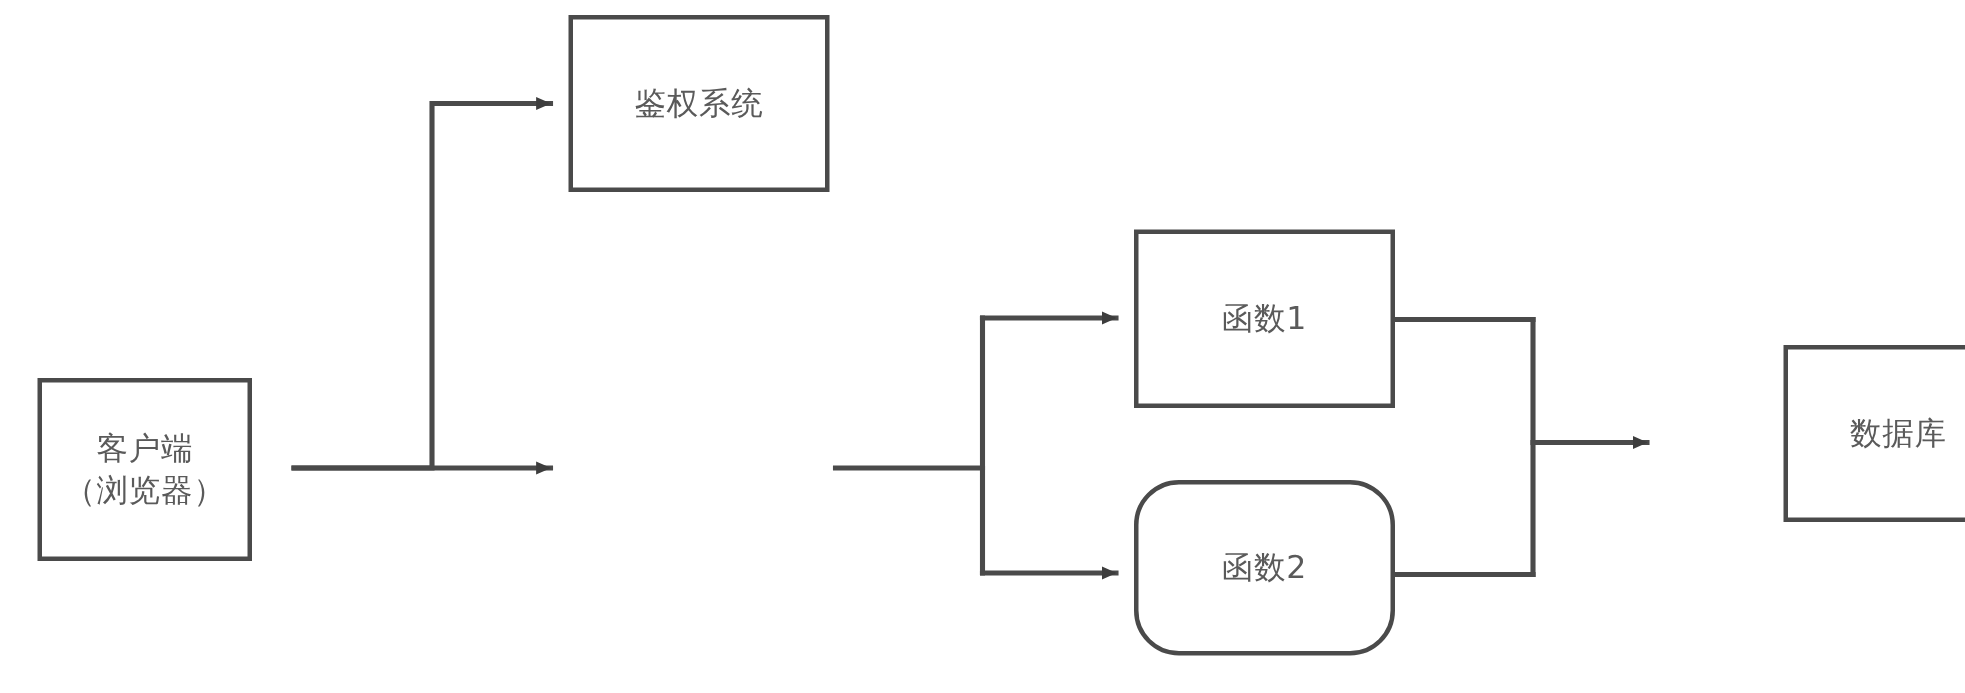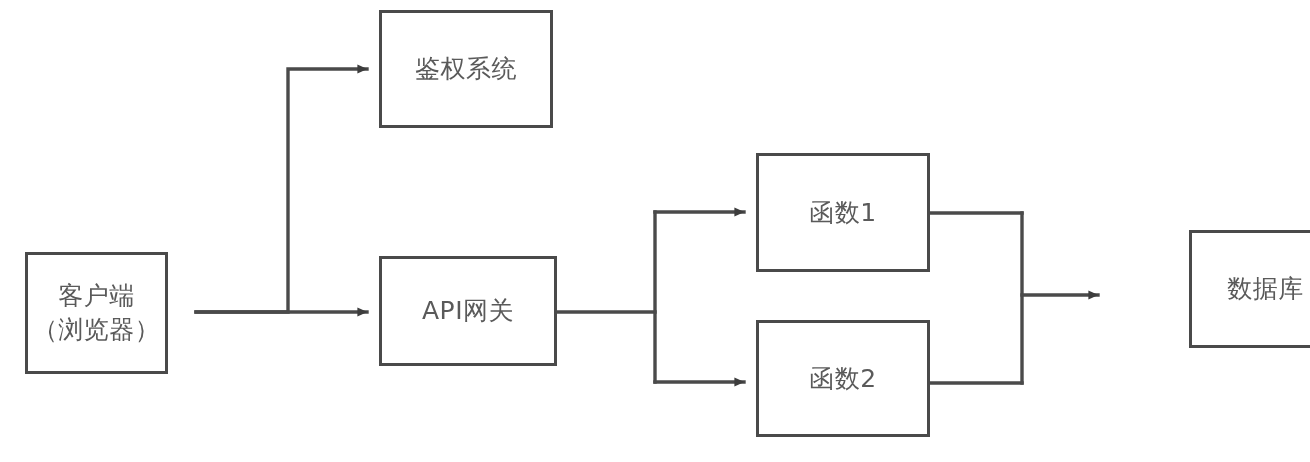--- a/index.html
+++ b/index.html
@@ -30,32 +30,32 @@
     box-sizing: border-box;
     background: #ffffff;
     border: 3px solid #4a4a4a;
     display: flex;
     align-items: center;
     justify-content: center;
     text-align: center;
   }
   .node-label {
     color: #5a5a5a;
-    font-size: 25px;
+    font-size: 21px;
     line-height: 1.35;
     letter-spacing: 0.5px;
     white-space: pre-line;
     font-family: "DejaVu Sans", "Liberation Sans", sans-serif;
   }
   
   #node-client      { left: 25px;   top: 252px; width: 143px; height: 122px; }
   #node-auth        { left: 379px;  top: 10px;  width: 174px; height: 118px; }
   #node-gateway     { left: 379px;  top: 256px; width: 178px; height: 110px; }
   #node-function-1  { left: 756px;  top: 153px; width: 174px; height: 119px; text-align: right; }
-  #node-function-2  { left: 756px;  top: 320px; width: 174px; height: 117px; }
+  #node-function-2  { left: 756px;  top: 320px; width: 174px; height: 117px; border-radius: 30px; }
   #node-database    { left: 1148px; top: 230px; width: 153px; height: 118px; margin-left: 41px; }
 </style>
 </head>
 <body>
 
 <div id="diagram-canvas">
 
   <svg viewBox="0 0 1310 462" aria-hidden="true">
     <defs>
       <marker id="arrowhead" markerWidth="11" markerHeight="11" refX="9.6" refY="5" orient="auto" markerUnits="userSpaceOnUse">
@@ -89,23 +89,20 @@
 
   <div class="node-box" id="node-client">
     <span class="node-label">客户端
 （浏览器）</span>
   </div>
 
   <div class="node-box" id="node-auth">
     <span class="node-label">鉴权系统</span>
   </div>
 
-  <div class="node-box" id="node-gateway">
-    <span class="node-label">API网关</span>
-  </div>
 
   <div class="node-box" id="node-function-1">
     <span class="node-label">函数1</span>
   </div>
 
   <div class="node-box" id="node-function-2">
     <span class="node-label">函数2</span>
   </div>
 
   <div class="node-box" id="node-database">

